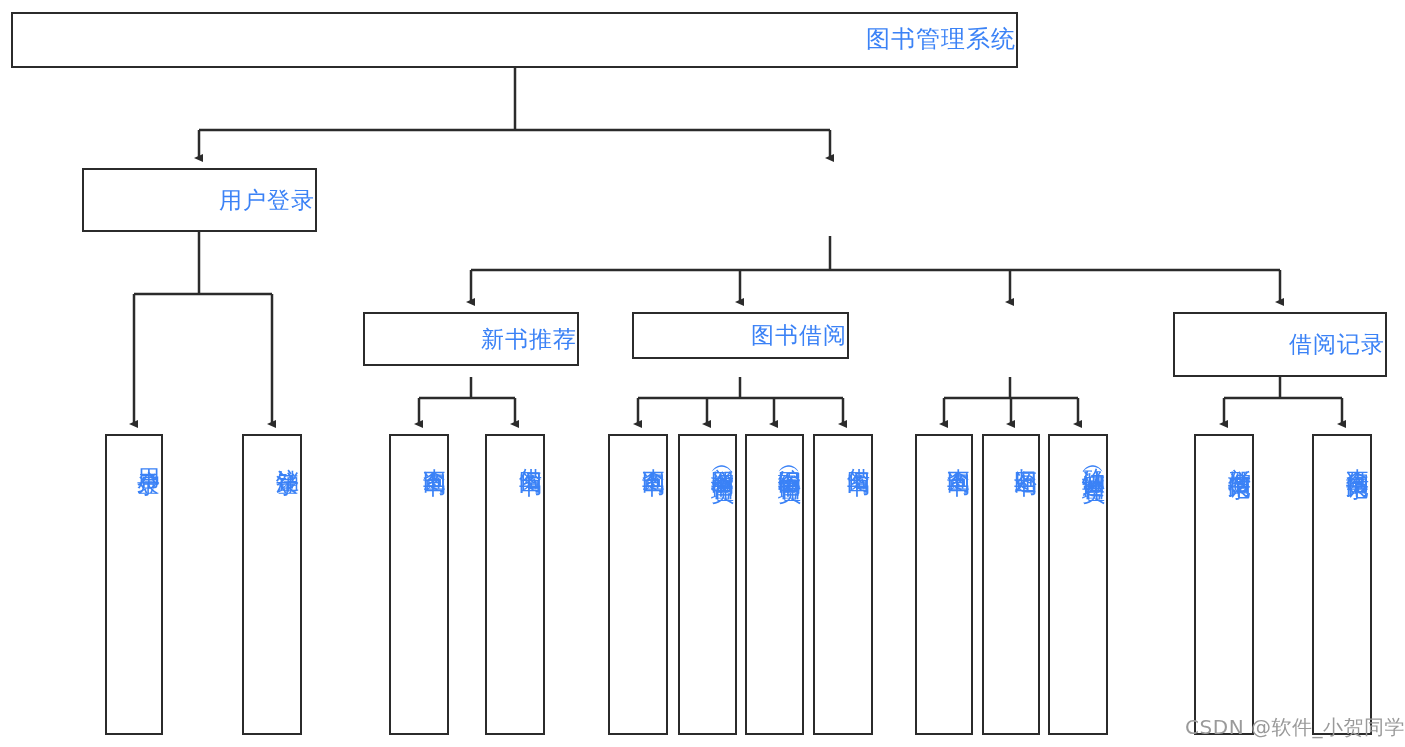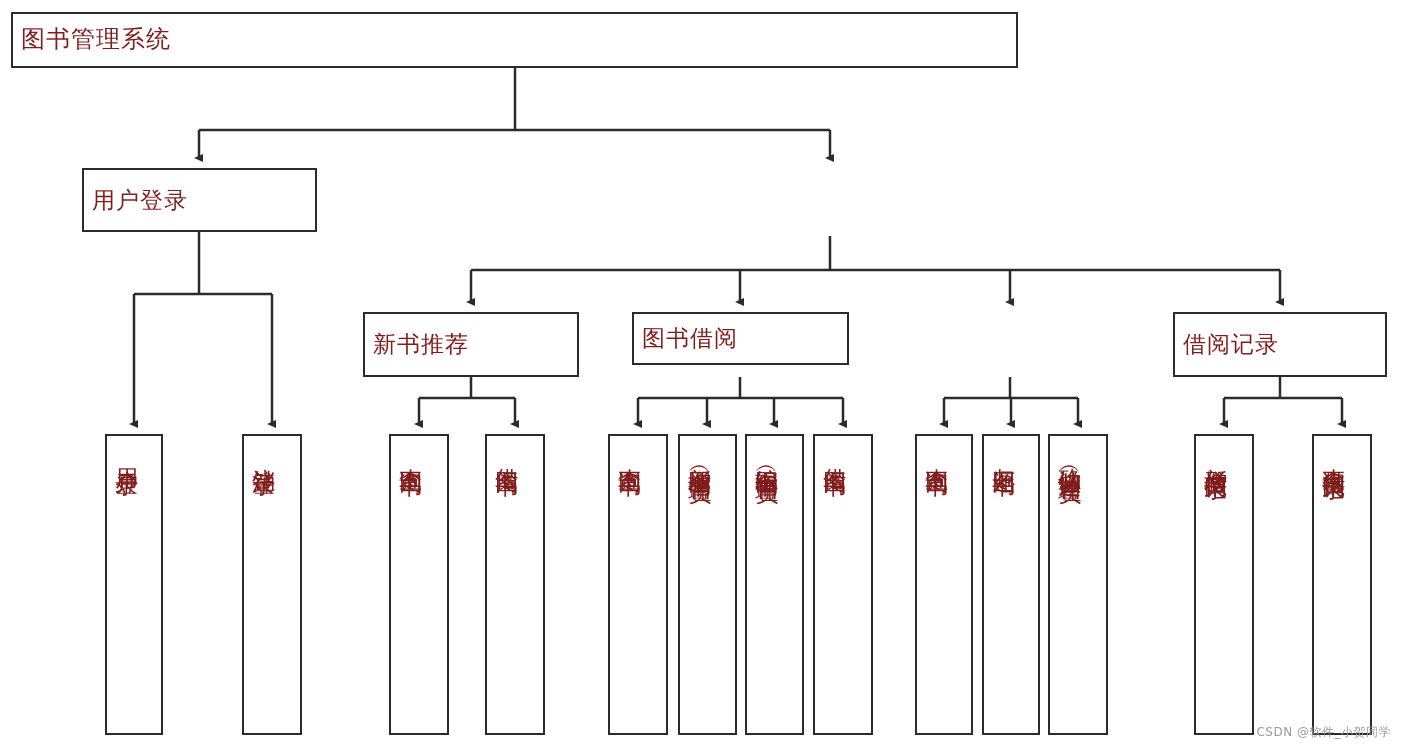--- a/index.html
+++ b/index.html
@@ -26,23 +26,23 @@
     height: 747px;
     pointer-events: none;
   }
   .node {
     position: absolute;
     box-sizing: border-box;
     border: 2px solid #2b2b2b;
     background: #ffffff;
     display: flex;
     align-items: center;
-    justify-content: flex-start;
+    justify-content: flex-end;
     text-align: center;
-    color: #7f1d1d;
+    color: #3b82f6;
     padding-left: 8px;
   }
   .node .label {
     display: block;
     line-height: 1.15;
   }
   
   .node.horiz .label {
     font-size: 23px;
     letter-spacing: 1px;
@@ -59,23 +59,23 @@
   .node.vert .label {
     writing-mode: vertical-rl;
     text-orientation: upright;
     font-size: 23px;
     line-height: 1.05;
     letter-spacing: 2px;
     white-space: nowrap;
   }
   .watermark {
     position: absolute;
-    right: 14px;
+    right: 0;
     bottom: 6px;
-    font-size: 12px;
+    font-size: 20px;
     color: #9a9a9a;
     letter-spacing: 0.5px;
     white-space: nowrap;
     pointer-events: none;
   }
 </style>
 </head>
 <body>
 
 <div id="canvas">
@@ -131,24 +131,24 @@
   </svg>
 
   <div class="node horiz root" style="left:11px; top:12px; width:1007px; height:56px;">
     <span class="label">图书管理系统</span>
   </div>
 
   <div class="node horiz" style="left:82px; top:168px; width:235px; height:64px;">
     <span class="label">用户登录</span>
   </div>
 
-  <div class="node horiz" style="left:363px; top:312px; width:216px; height:65px;">
+  <div class="node horiz" style="left:363px; top:312px; width:216px; height:54px;">
     <span class="label">新书推荐</span>
   </div>
-  <div class="node horiz" style="left:632px; top:312px; width:217px; height:53px;">
+  <div class="node horiz" style="left:632px; top:312px; width:217px; height:47px;">
     <span class="label">图书借阅</span>
   </div>
   <div class="node horiz" style="left:1173px; top:312px; width:214px; height:65px;">
     <span class="label">借阅记录</span>
   </div>
 
   <div class="node vert" style="left:105px; top:434px; width:58px; height:301px;">
     <span class="label">用户登录</span>
   </div>
   <div class="node vert" style="left:242px; top:434px; width:60px; height:301px;">

